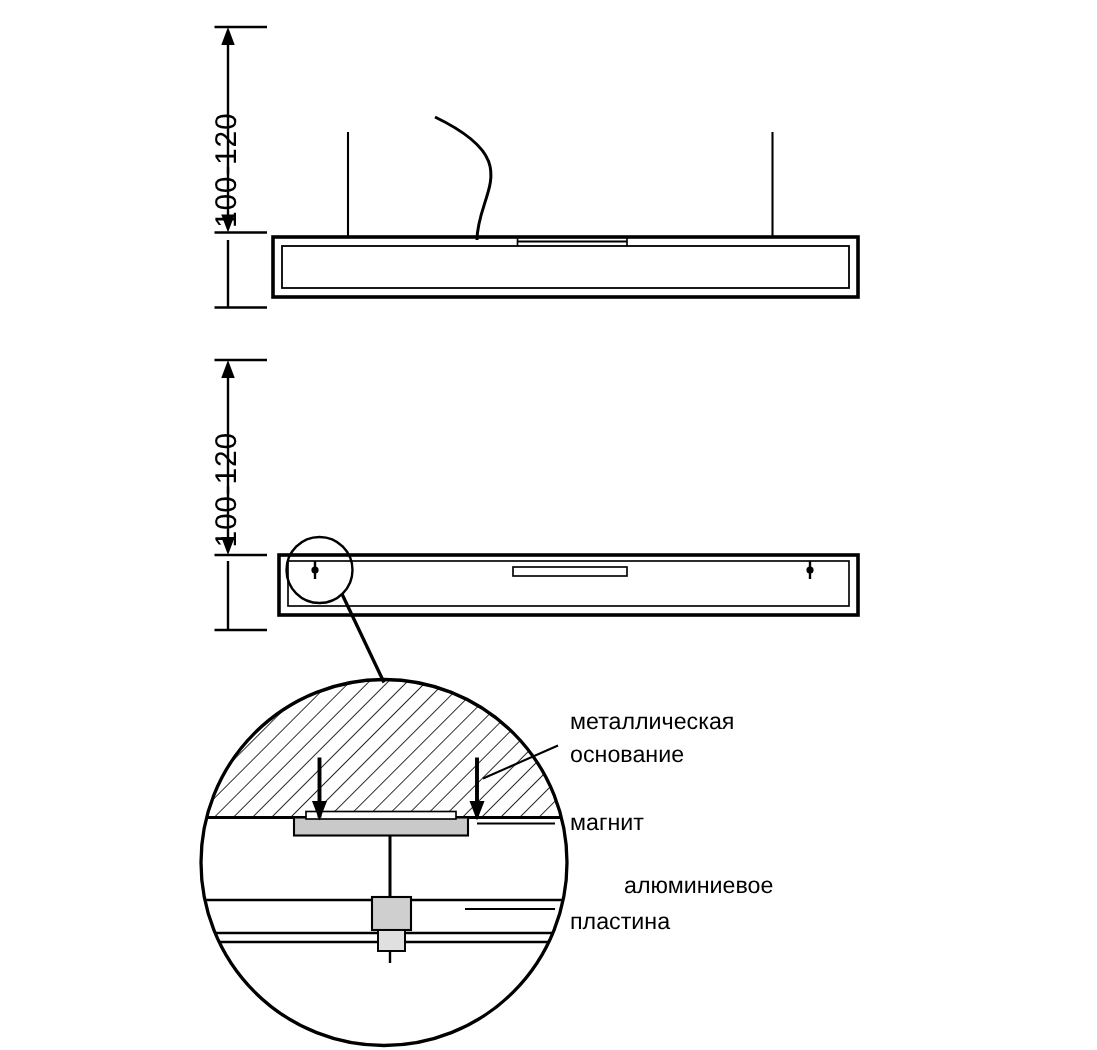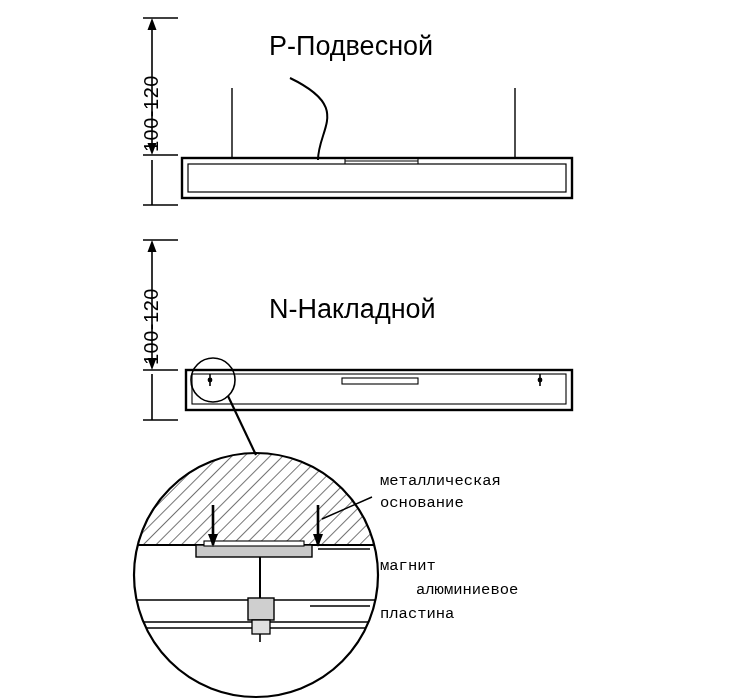--- a/index.html
+++ b/index.html
@@ -27,21 +27,20 @@
     font-size: 20px;
     letter-spacing: 0.5px;
     transform-origin: 0 0;
     transform: rotate(-90deg);
   }
   .title {
     font-size: 27px;
   }
   .callout {
     font-size: 15.5px;
-    font-family: Liberation Mono, monospace;
   }
   svg.layer {
     position: absolute;
     left: 0;
     top: 0;
     width: 731px;
     height: 700px;
     overflow: visible;
   }
 </style>
@@ -152,27 +151,25 @@
 
     <g>
       <line x1="372" y1="497" x2="322" y2="519" stroke="#000000" stroke-width="1.4"></line>
       <line x1="370" y1="549" x2="318" y2="549" stroke="#000000" stroke-width="1.4"></line>
       <line x1="370" y1="606" x2="310" y2="606" stroke="#000000" stroke-width="1.4"></line>
     </g>
   </svg>
 
   <div class="lbl dim-label" style="left:139px; top:152px;">100-120</div>
 
-  <div class="lbl title" style="left:269px; top:30px;">P-Подвесной</div>
 
   <div class="lbl dim-label" style="left:139px; top:365px;">100-120</div>
 
-  <div class="lbl title" style="left:269px; top:293px;">N-Накладной</div>
 
   <div class="lbl callout" style="left:380px; top:472px;">металлическая</div>
   <div class="lbl callout" style="left:380px; top:494px;">основание</div>
 
-  <div class="lbl callout" style="left:380px; top:557px;">магнит</div>
+  <div class="lbl callout" style="left:380px; top:539px;">магнит</div>
 
   <div class="lbl callout" style="left:380px; top:581px;margin-left:36px;">алюминиевое</div>
   <div class="lbl callout" style="left:380px; top:605px;">пластина</div>
 
 </div>
 
 </body></html>

